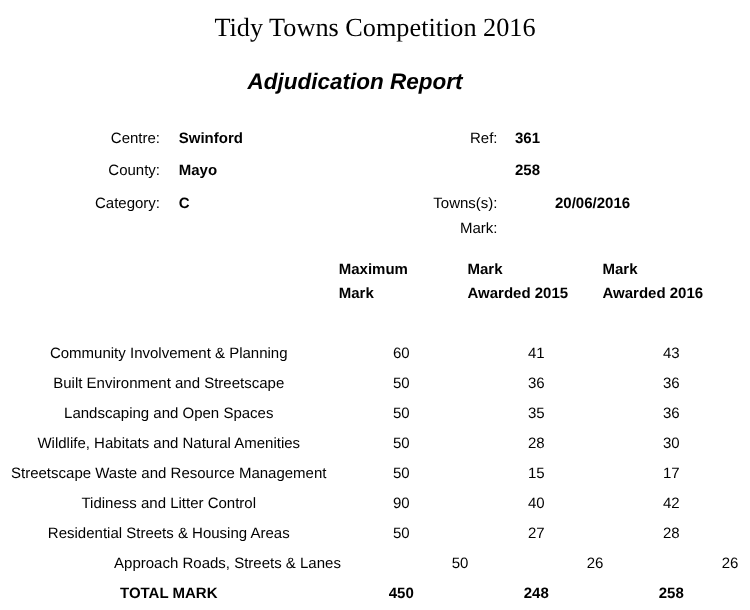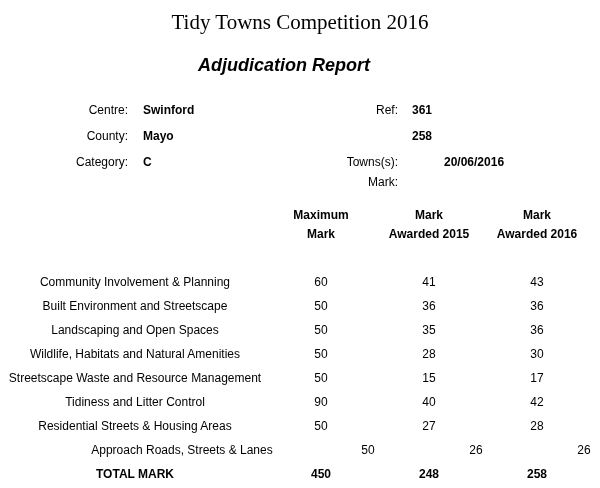--- a/index.html
+++ b/index.html
@@ -8,21 +8,21 @@
       position: absolute; left: 0; top: 4px; width: 600px; text-align: center;
       font-family: "Liberation Serif", serif; font-size: 21px; line-height: 36px;
     }
     .subtitle {
       position: absolute; left: 16px; top: 53px; width: 536px; text-align: center;
       font-family: "Liberation Sans", sans-serif; font-size: 18px; font-weight: bold; font-style: italic; line-height: 24px;
     }
     .info { font-family: "Liberation Sans", sans-serif; font-size: 12px; }
     .info-label { position: absolute; text-align: right; }
     .info-value { position: absolute; font-weight: bold; }
-    .hdr { position: absolute; font-family: "Liberation Sans", sans-serif; font-size: 12px; font-weight: bold; text-align: center; line-height: 19px; }
+    .hdr { position: absolute; font-family: "Liberation Sans", sans-serif; font-size: 12px; font-weight: bold; text-align: left; line-height: 19px; }
     .row { position: absolute; left: 0; width: 600px; height: 24px; font-family: "Liberation Sans", sans-serif; font-size: 12px; line-height: 24px; }
     .row span { position: absolute; text-align: center; }
     .c-name { left: 0; width: 270px; }
     .c-max { left: 281px; width: 80px; }
     .c-2015 { left: 389px; width: 80px; }
     .c-2016 { left: 497px; width: 80px; }
     .row.total { font-weight: bold; }
   </style>
 </head>
 <body>

